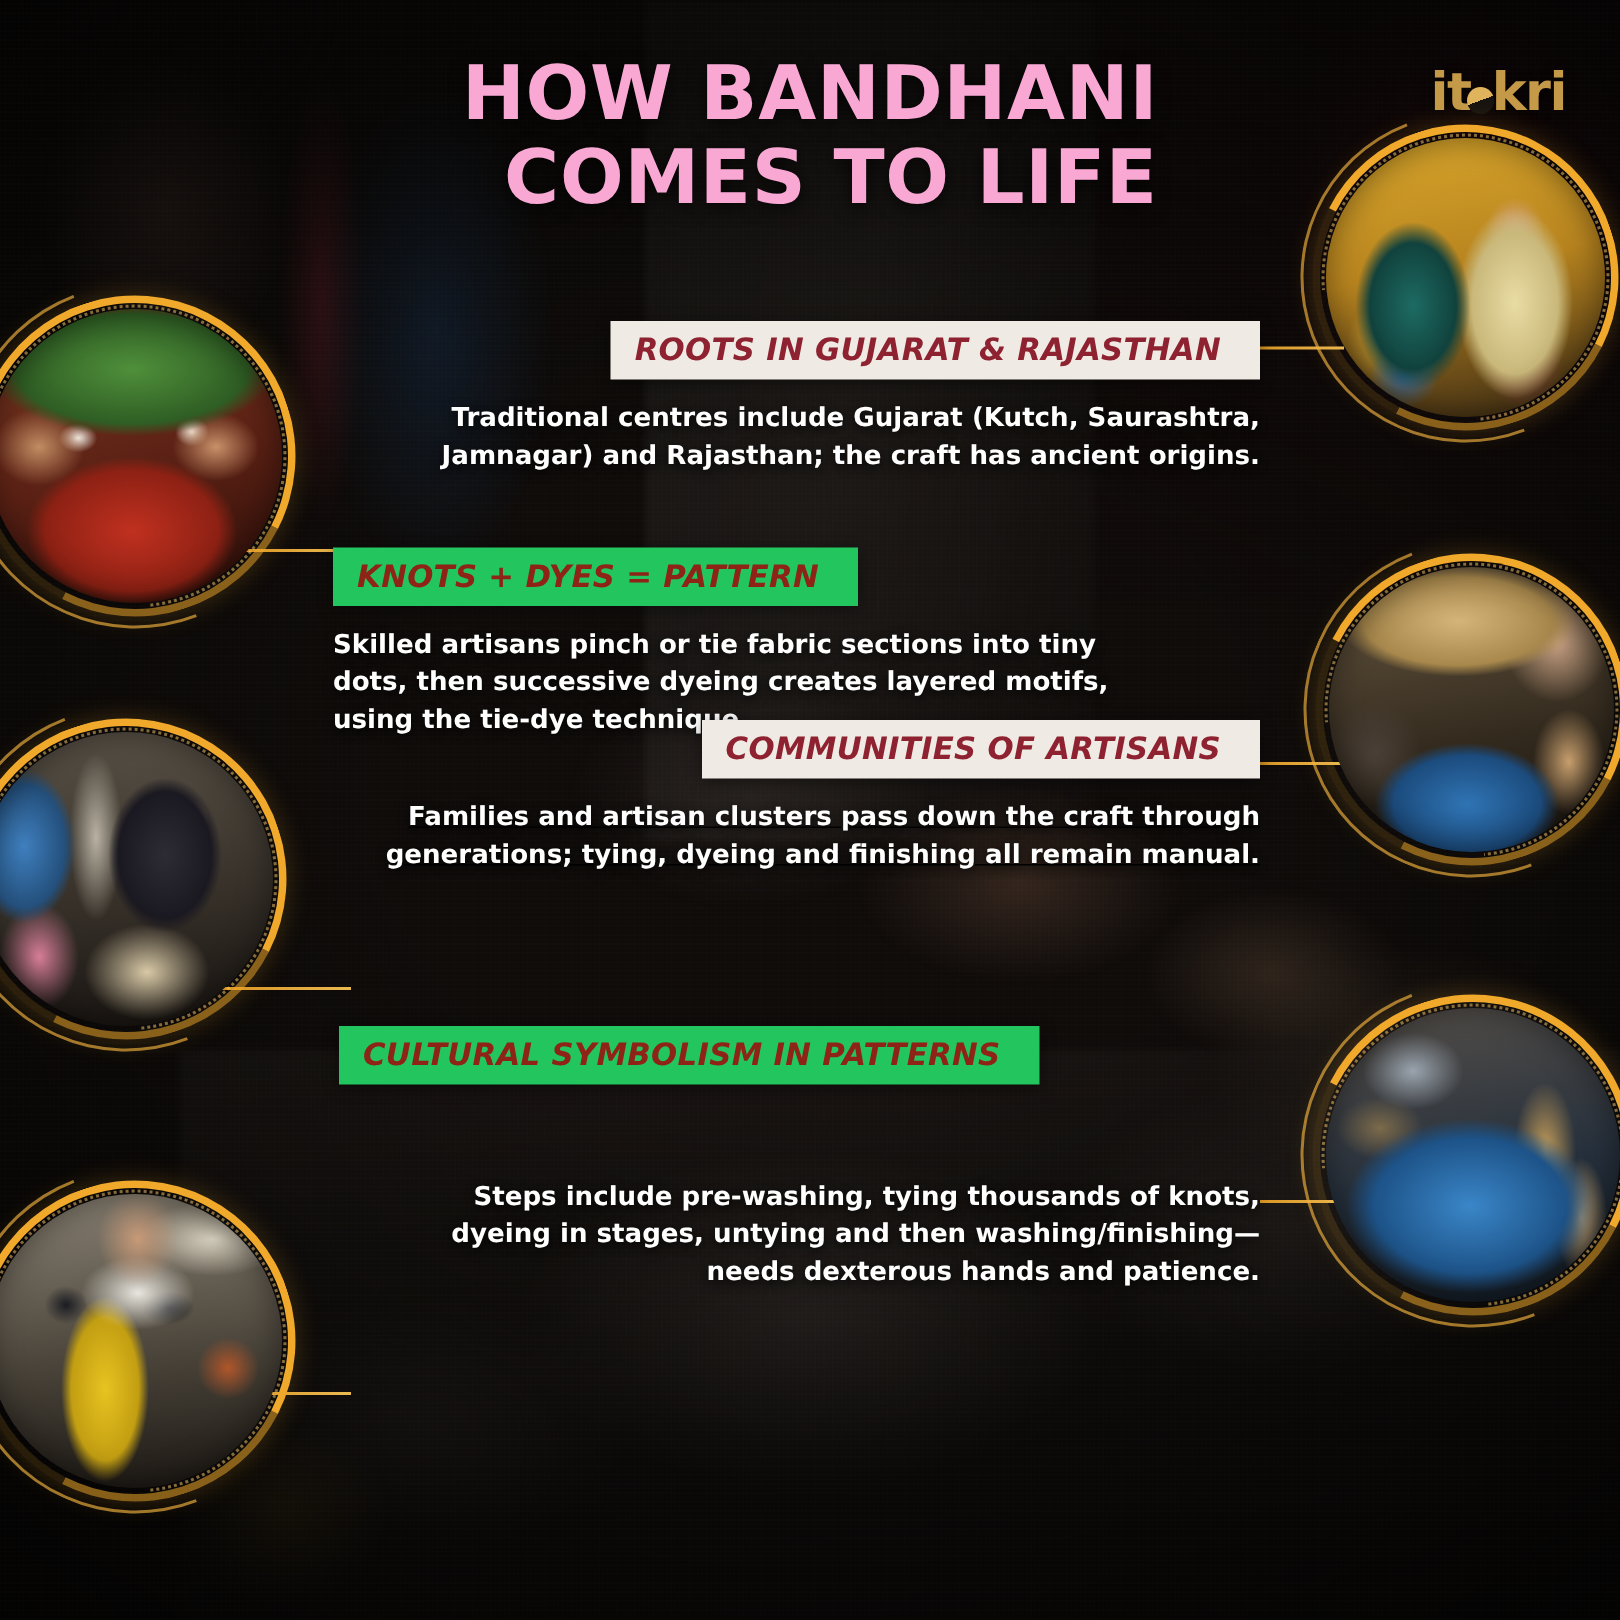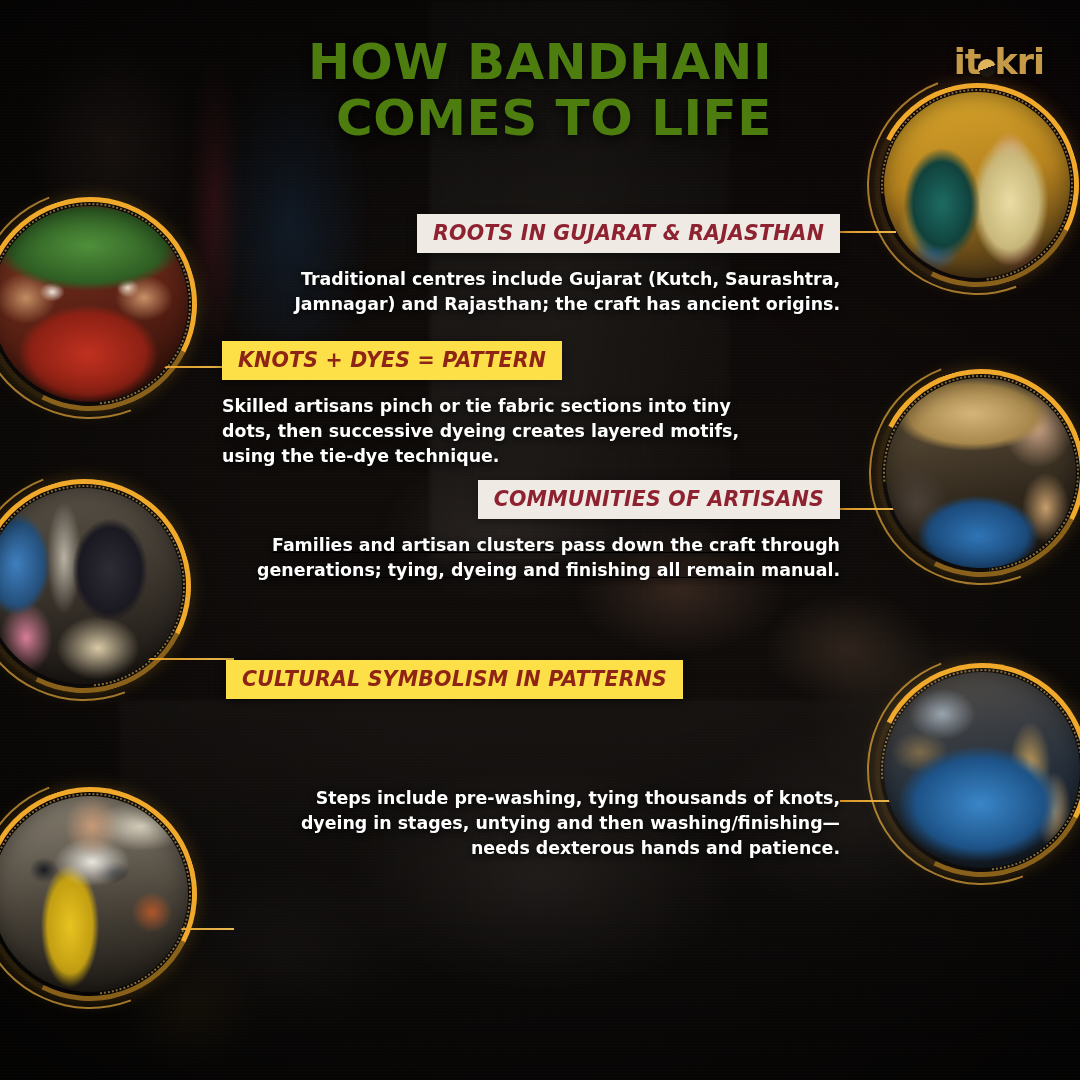--- a/index.html
+++ b/index.html
@@ -65,21 +65,21 @@
       radial-gradient(ellipse 900px 760px at 50% 48%, rgba(0,0,0,0) 30%, rgba(0,0,0,.55) 78%, rgba(0,0,0,.82) 100%),
       linear-gradient(180deg, rgba(8,6,5,.55) 0%, rgba(8,6,5,.30) 22%, rgba(10,7,6,.34) 62%, rgba(8,6,5,.52) 100%);
   }
   .bg-grain{position:absolute;inset:0;opacity:.16;
     background-image:repeating-linear-gradient(0deg, rgba(255,255,255,.05) 0 1px, rgba(0,0,0,0) 1px 3px),
                      repeating-linear-gradient(90deg, rgba(255,255,255,.04) 0 1px, rgba(0,0,0,0) 1px 3px);}
 
   
   .title{
     position:absolute;left:0;right:0;top:34px;text-align:center;
-    color:#4d7c0f;font-weight:800;font-size:50px;line-height:1.12;
+    color:#f9a8d4;font-weight:800;font-size:50px;line-height:1.12;
     letter-spacing:.5px;text-shadow:0 3px 12px rgba(0,0,0,.75);
     font-family:"DejaVu Sans","Liberation Sans",sans-serif;
   }
   .title .l2{display:block;margin-left:28px;}
 
   
   .logo{
     position:absolute;right:36px;top:42px;
     font-family:"DejaVu Sans","Liberation Sans",sans-serif;
     font-weight:800;font-size:35px;letter-spacing:-1px;color:#C49A49;
@@ -171,28 +171,28 @@
       radial-gradient(ellipse 26px 26px at 160px 116px, #b0562a 0%, rgba(140,70,36,0) 80%),
       radial-gradient(ellipse 60px 30px at 150px 30px, #ddd6c4 0%, rgba(180,172,156,0) 82%),
       linear-gradient(175deg,#8a8274 0%, #4a443a 55%, #1a1612 100%);}
 
   
   .connector{position:absolute;height:2px;background:linear-gradient(90deg,#E39B23,#F6C256);opacity:.95;}
 
   
   .sec{position:absolute;}
   .pill{
-    display:inline-block;padding:7px 16px 8px 16px;
+    display:inline-block;padding:7px 26px 8px 16px;
     font-style:italic;font-weight:800;font-size:20.5px;letter-spacing:.2px;
     color:#8E2230;white-space:nowrap;
     font-family:"DejaVu Sans","Liberation Sans",sans-serif;
     box-shadow:0 2px 10px rgba(0,0,0,.45);
   }
   .pill.cream{background:#EFEAE3;}
-  .pill.amber{background:#fde047;color:#8E2416;}
+  .pill.amber{background:#22c55e;color:#8E2416;margin-top:24px;}
   .body{
     margin-top:14px;color:#FFFFFF;font-weight:700;font-size:17.4px;line-height:1.45;
     text-shadow:0 2px 7px rgba(0,0,0,.85);
     font-family:"DejaVu Sans","Liberation Sans",sans-serif;
   }
   .ta-r{text-align:right;}
   .ta-l{text-align:left;}
 </style>
 </head>
 <body>

